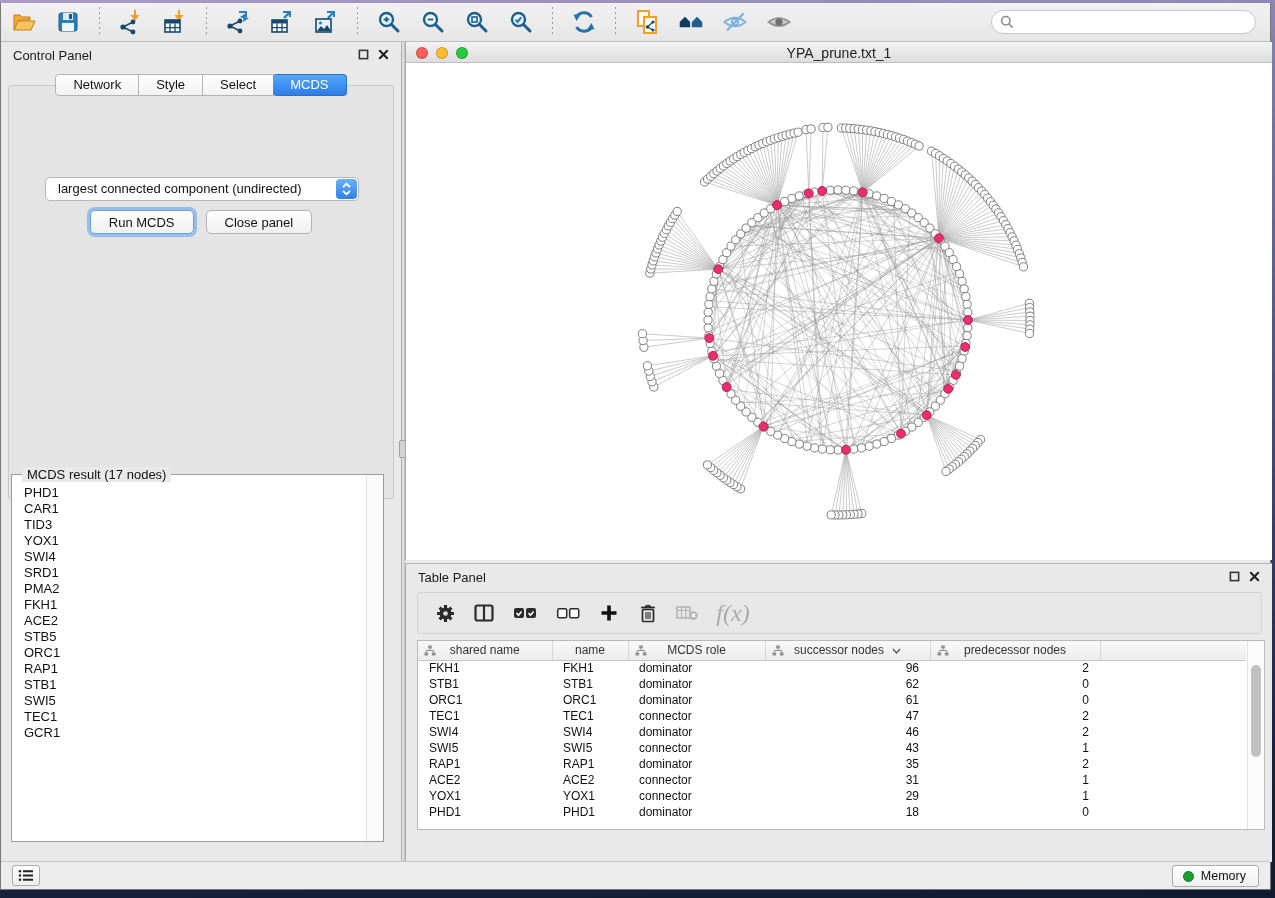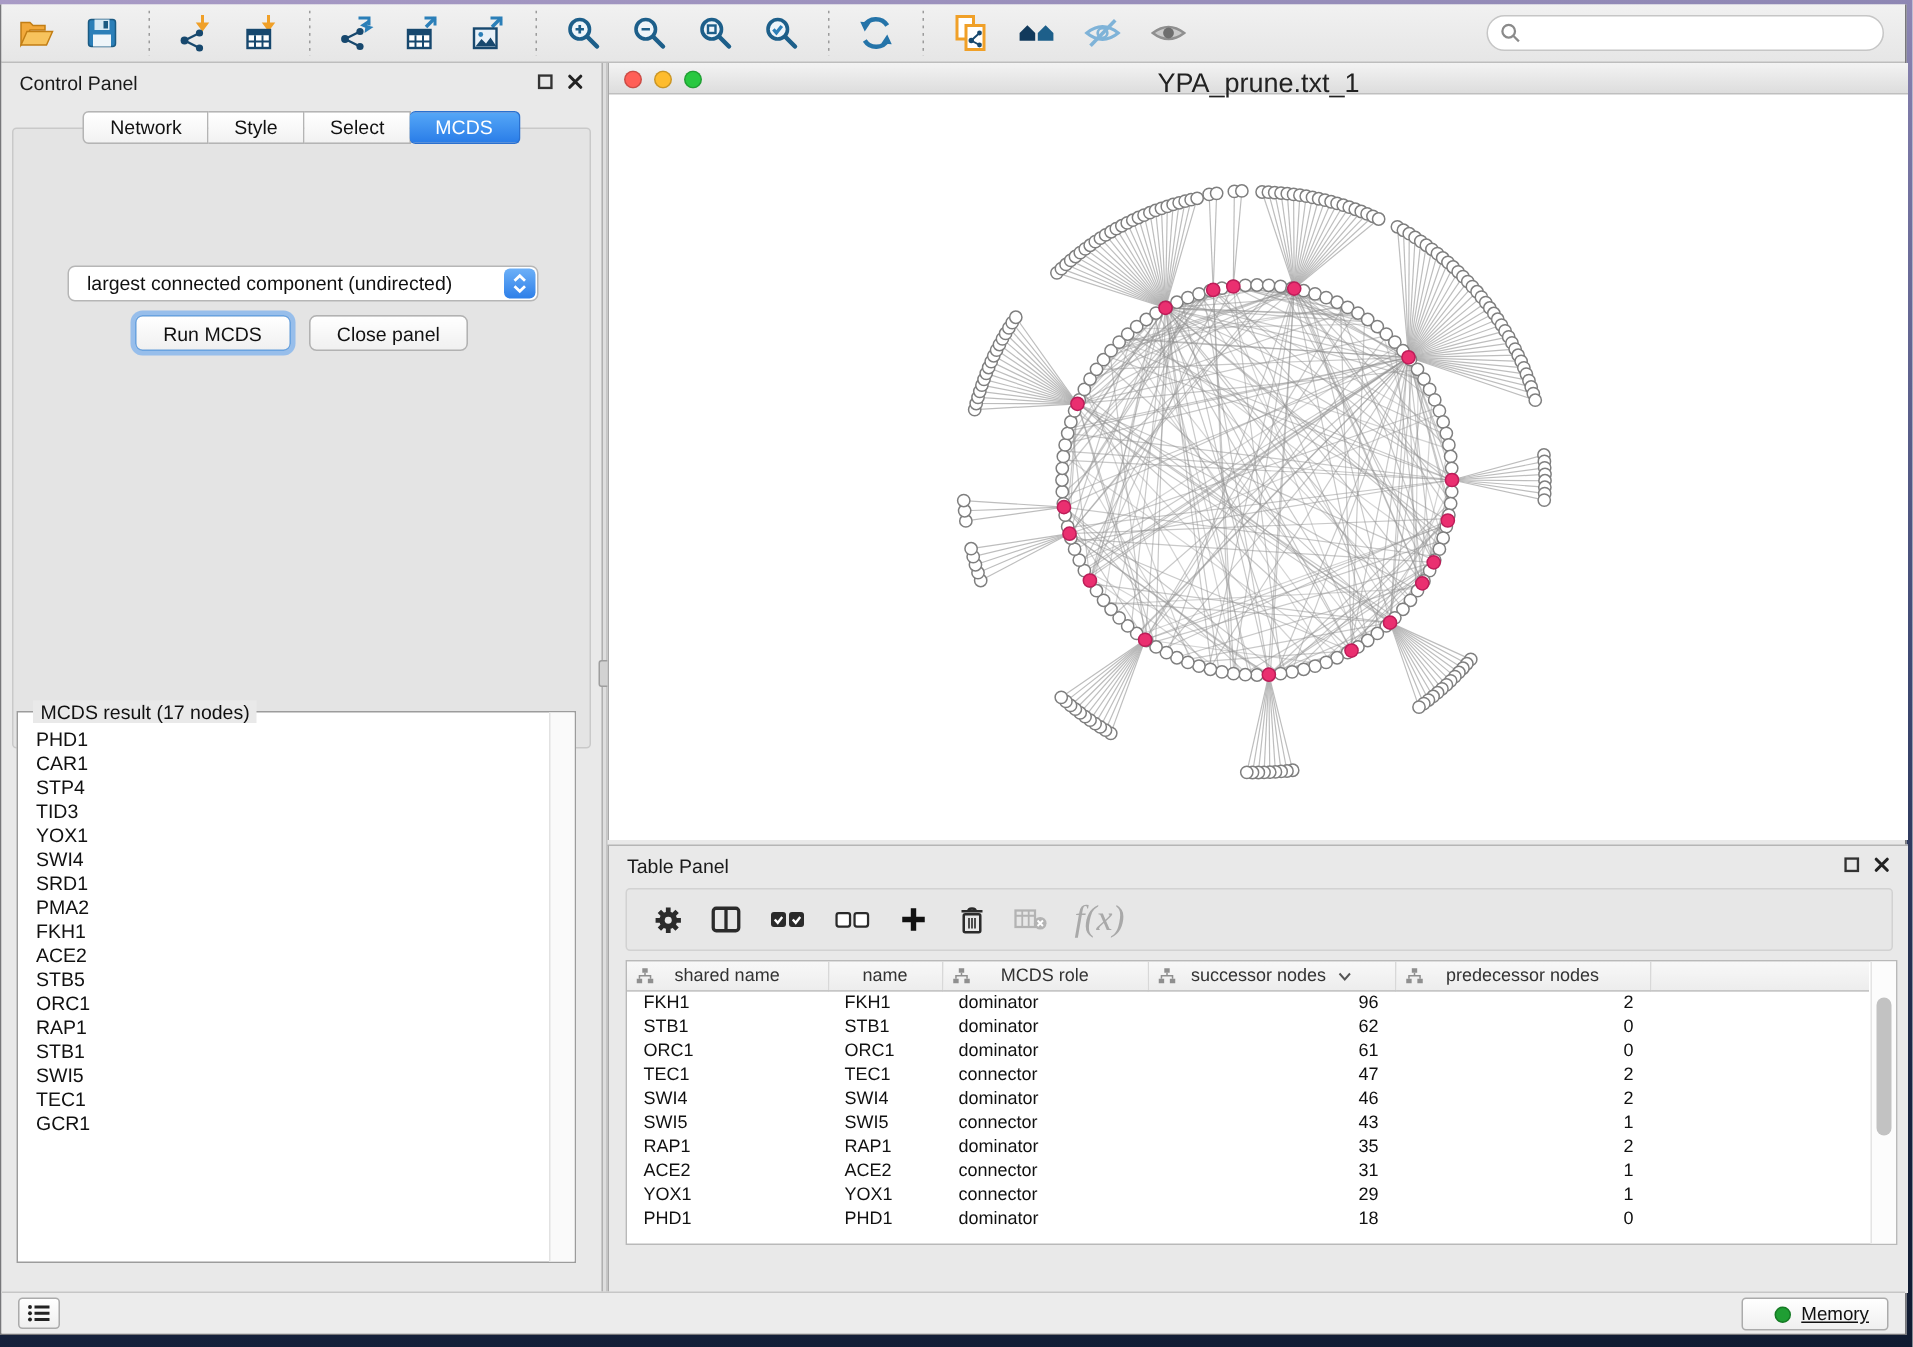--- a/index.html
+++ b/index.html
@@ -61,21 +61,21 @@
   #v-divider { position:absolute; left:400px; top:39px; width:4px; height:820px; background:#dedede;
     border-left:1px solid #b0b0b0; border-right:1px solid #c6c6c6; }
   #v-divider .grip { position:absolute; left:-3px; top:398px; width:8px; height:18px; background:#d2d2d2;
     border:1px solid #9e9e9e; border-radius:2px; }
 
   
   #network-view { position:absolute; left:404px; top:39px; width:867px; height:518px; background:#fff;
     border-left:1px solid #a8a8a8; }
   #net-titlebar { position:relative; height:21px; background:linear-gradient(#f3f3f3,#dddddd);
     border-bottom:1px solid #bfbfbf; }
-  #net-title { position:absolute; width:100%; text-align:center; top:3px; font-size:18px; color:#222; }
+  #net-title { position:absolute; width:100%; text-align:center; top:3px; font-size:14px; color:#222; }
   .lights { position:absolute; left:10px; top:5px; display:flex; gap:8px; }
   .light { width:12px; height:12px; border-radius:50%; border:.5px solid rgba(0,0,0,.2); }
   #net-canvas { display:block; }
 
   
   #table-panel { position:absolute; left:404px; top:560px; width:867px; height:299px; background:#e9e9e9;
     border-left:1px solid #a8a8a8; border-top:1px solid #b5b5b5; }
   #tp-toolbar { position:absolute; left:11px; top:28px; width:845px; height:42px; background:#e7e7e7;
     border:1px solid #d2d2d2; border-radius:3px; display:flex; align-items:center; gap:17px; padding-left:16px; }
   .tpi { width:22px; height:22px; display:flex; align-items:center; justify-content:center; cursor:default; }
@@ -102,23 +102,23 @@
     border-left-width:0; font-size:13px; line-height:21px; color:#111; cursor:pointer; }
   .tp-tab:first-child { border-left-width:1px; border-radius:4px 0 0 4px; }
   .tp-tab:last-child { border-radius:0 4px 4px 0; }
   .tp-tab.sel { background:linear-gradient(#55a7f7,#2879e6); border-color:#2a70cf; color:#fff; }
 
   
   #status-bar { position:absolute; left:0; bottom:0; width:100%; height:28px; background:#ececec;
     border-top:1px solid #c6c6c6; }
   #menu-btn { position:absolute; left:11px; top:3px; width:28px; height:21px; background:linear-gradient(#fff,#efefef);
     border:1px solid #ababab; border-radius:3px; display:flex; align-items:center; justify-content:center; cursor:pointer; }
-  #memory-btn { position:absolute; right:11px; top:3px; height:22px; padding:0 12px 0 21px;
+  #memory-btn { position:absolute; right:11px; top:3px; height:22px; padding:0 12px 0 10px;
     background:linear-gradient(#fff,#f0f0f0); border:1px solid #ababab; border-radius:3px;
-    display:flex; align-items:center; gap:7px; font-size:12.5px; color:#111; cursor:pointer;text-decoration:underline; }
+    display:flex; align-items:center; gap:7px; font-size:12.5px; color:#111; cursor:pointer; }
   #memory-dot { width:11px; height:11px; border-radius:50%; background:#1f9e33; border:1px solid #157a24; }
 </style>
 </head>
 <body>
 
 <div id="wallpaper"></div>
 <div id="app">
 
   <div id="toolbar">
     <span class="tbi">
@@ -290,21 +290,20 @@
       <div class="btn-row">
         <button class="mac-btn focused">Run MCDS</button>
         <button class="mac-btn">Close panel</button>
       </div>
     </div>
     <div id="mcds-box">
       <span id="mcds-legend">MCDS result (17 nodes)</span>
       <div id="mcds-list">
           <div>PHD1</div>
           <div>CAR1</div>
-          <div>STP4</div>
           <div>TID3</div>
           <div>YOX1</div>
           <div>SWI4</div>
           <div>SRD1</div>
           <div>PMA2</div>
           <div>FKH1</div>
           <div>ACE2</div>
           <div>STB5</div>
           <div>ORC1</div>
           <div>RAP1</div>

